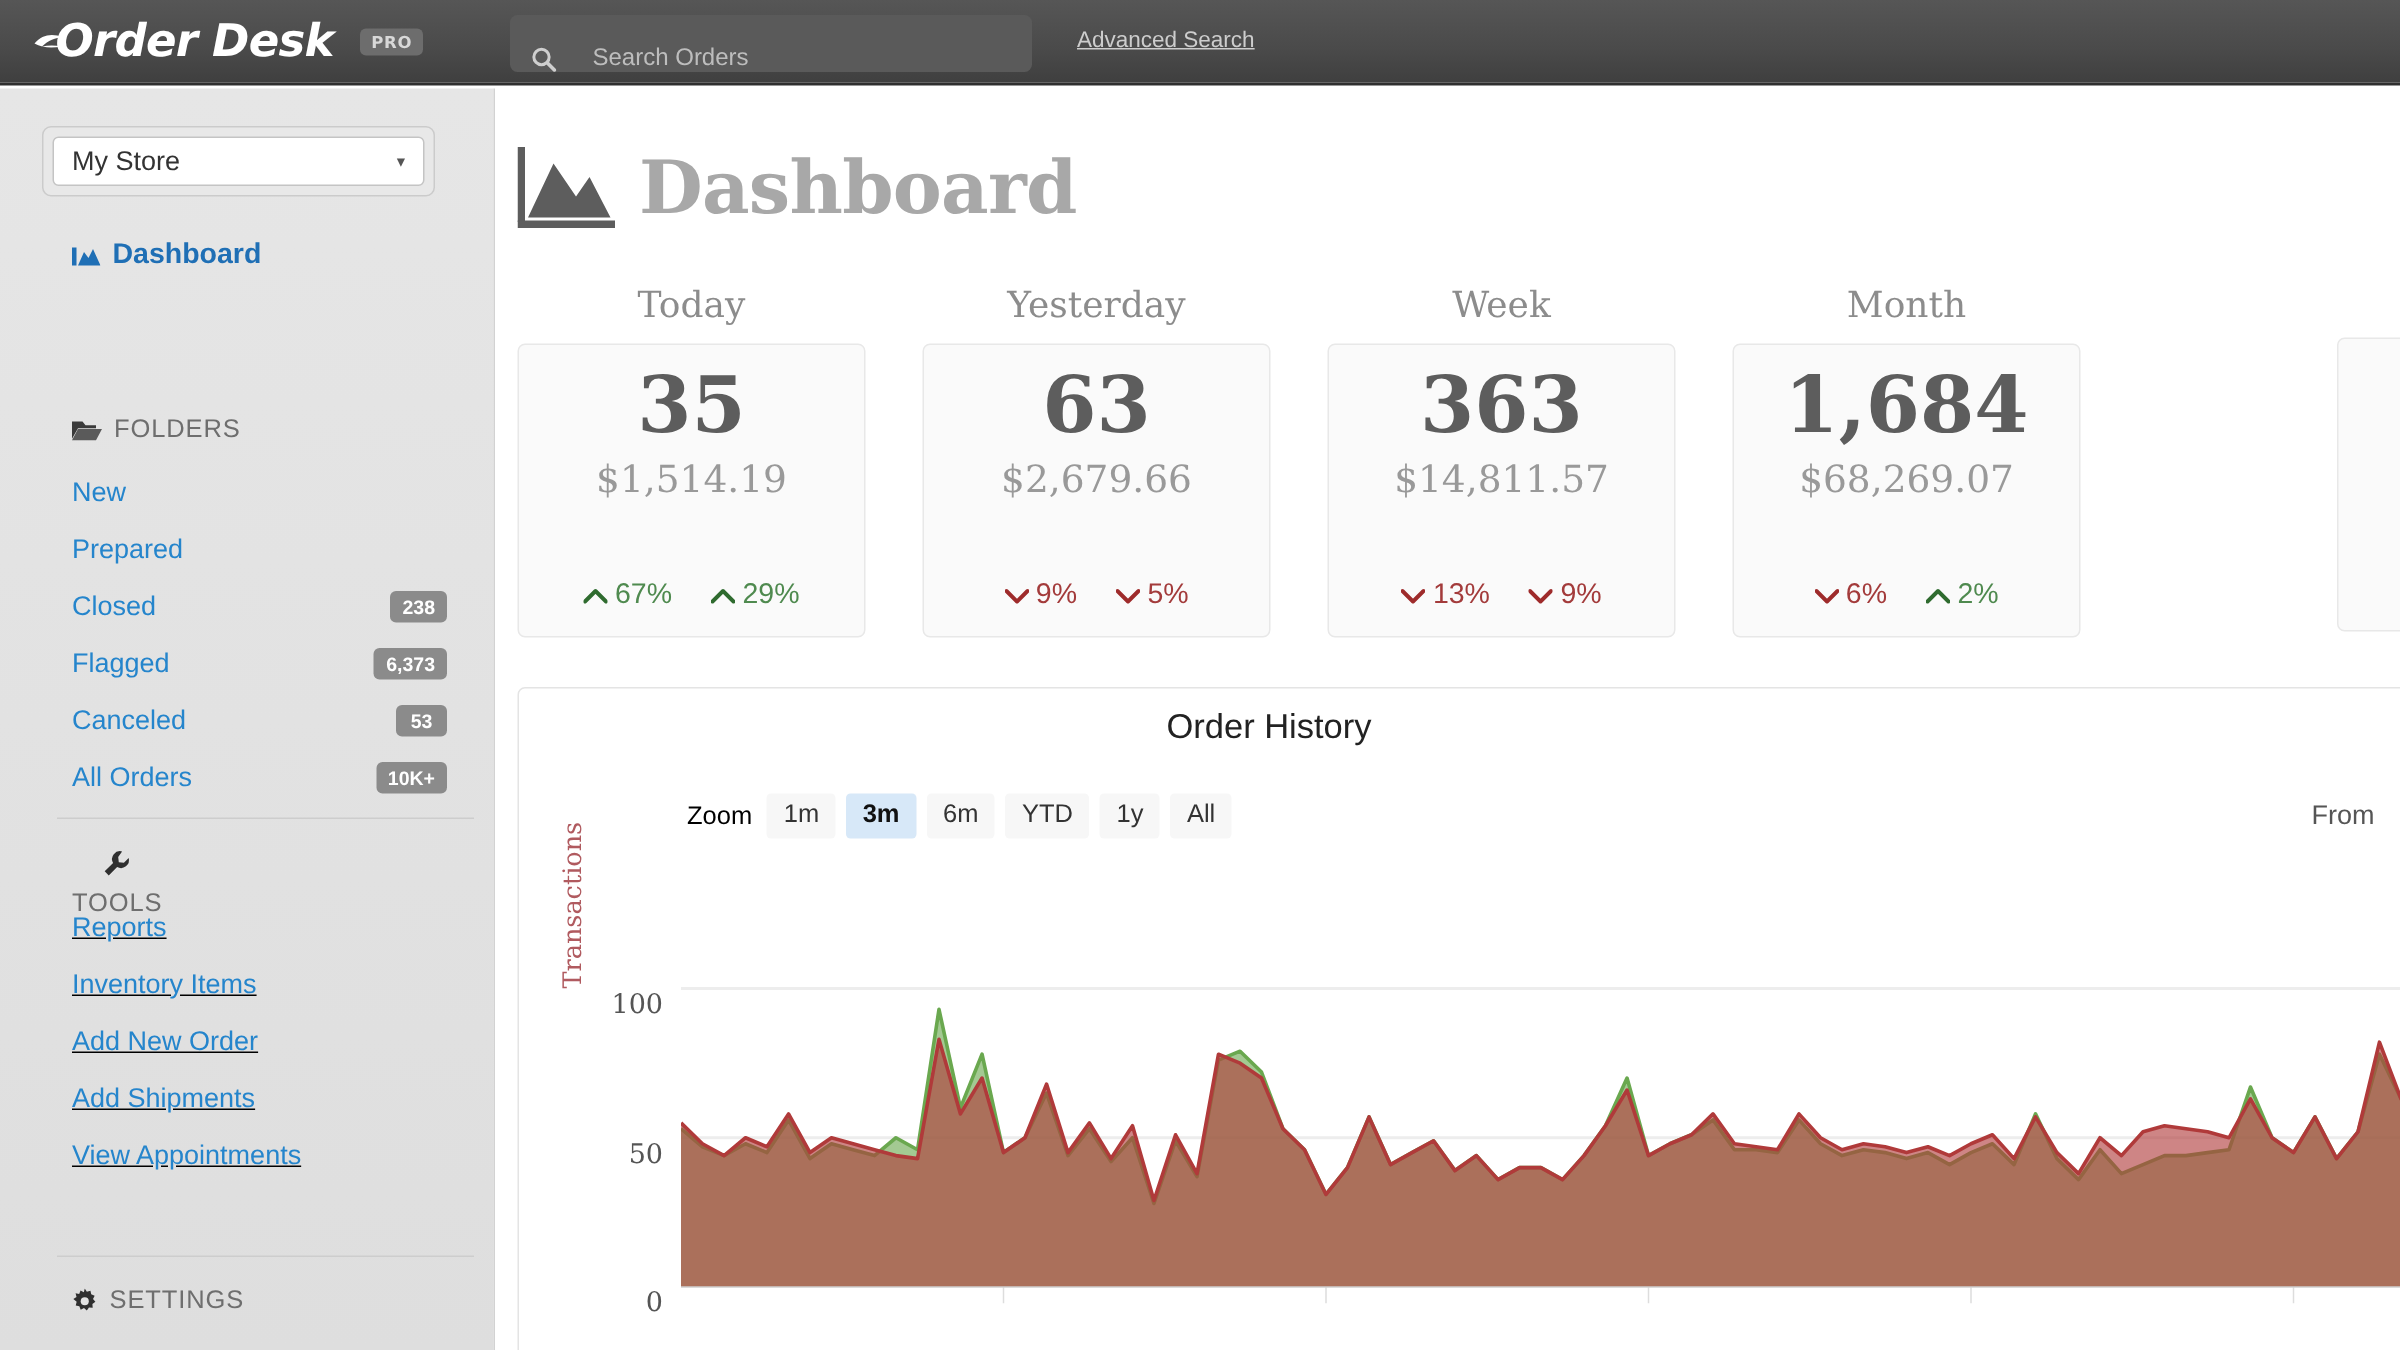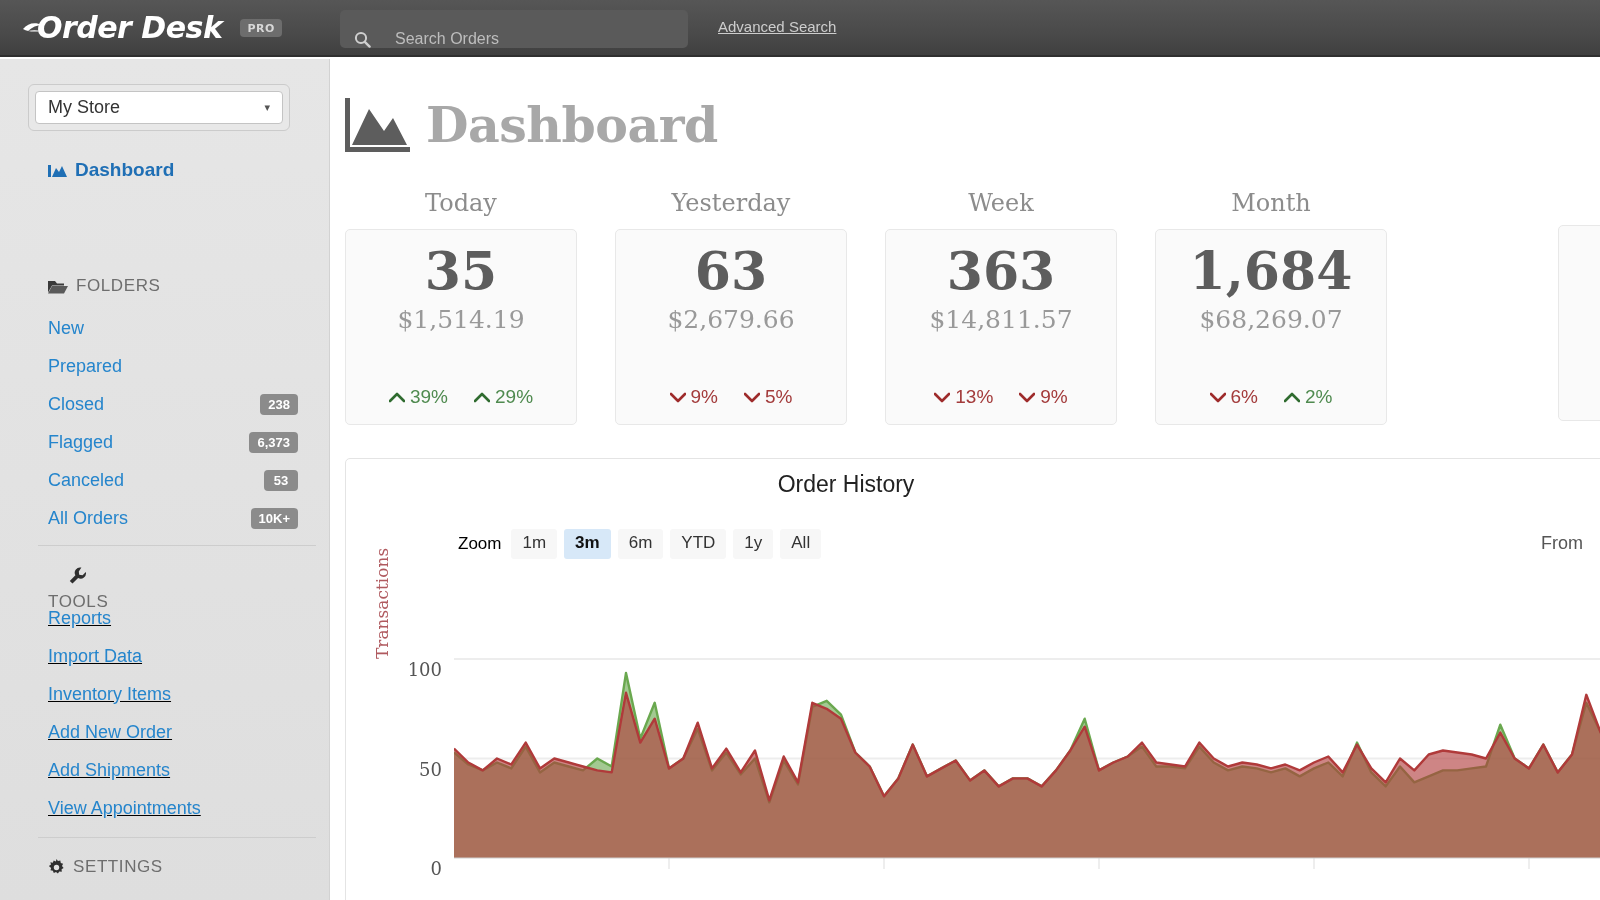--- a/index.html
+++ b/index.html
@@ -314,23 +314,20 @@
     <svg width="18" height="17" viewBox="0 0 18 17">
       <path d="M12.4 0.6 A5.3 5.3 0 0 0 6.4 8.3 L0.8 13.9 L3.5 16.6 L9.1 11 A5.3 5.3 0 0 0 16.8 5 L13.6 8.2 L10.2 7.8 L9.8 4.4 Z" fill="#2f2f2f"></path>
     </svg>
     <span>TOOLS</span>
   </div>
   <div class="navlist tools">
     <div class="navrow">
       <span class="lbl">Reports</span>
     </div>
     <div class="navrow">
-      <span class="lbl">Import Data</span>
-    </div>
-    <div class="navrow">
       <span class="lbl">Inventory Items</span>
     </div>
     <div class="navrow">
       <span class="lbl">Add New Order</span>
     </div>
     <div class="navrow">
       <span class="lbl">Add Shipments</span>
     </div>
     <div class="navrow">
       <span class="lbl">View Appointments</span>
@@ -370,21 +367,21 @@
     <div class="stat" style="left:14px">
       <div class="stat-label">Today</div>
       <div class="stat-card">
         <div class="stat-num">35</div>
         <div class="stat-money">$1,514.19</div>
         <div class="stat-deltas">
           <div class="delta up">
             <svg class="arw" width="16" height="11" viewBox="0 0 16 11">
               <path d="M1 9 L8 2 L15 9" fill="none" stroke="#2f6b2f" stroke-width="2.6" stroke-linecap="round" stroke-linejoin="round"></path>
             </svg>
-            <span>39%</span>
+            <span>67%</span>
           </div>
           <div class="delta up">
             <svg class="arw" width="16" height="11" viewBox="0 0 16 11">
               <path d="M1 9 L8 2 L15 9" fill="none" stroke="#2f6b2f" stroke-width="2.6" stroke-linecap="round" stroke-linejoin="round"></path>
             </svg>
             <span>29%</span>
           </div>
         </div>
       </div>
     </div>

